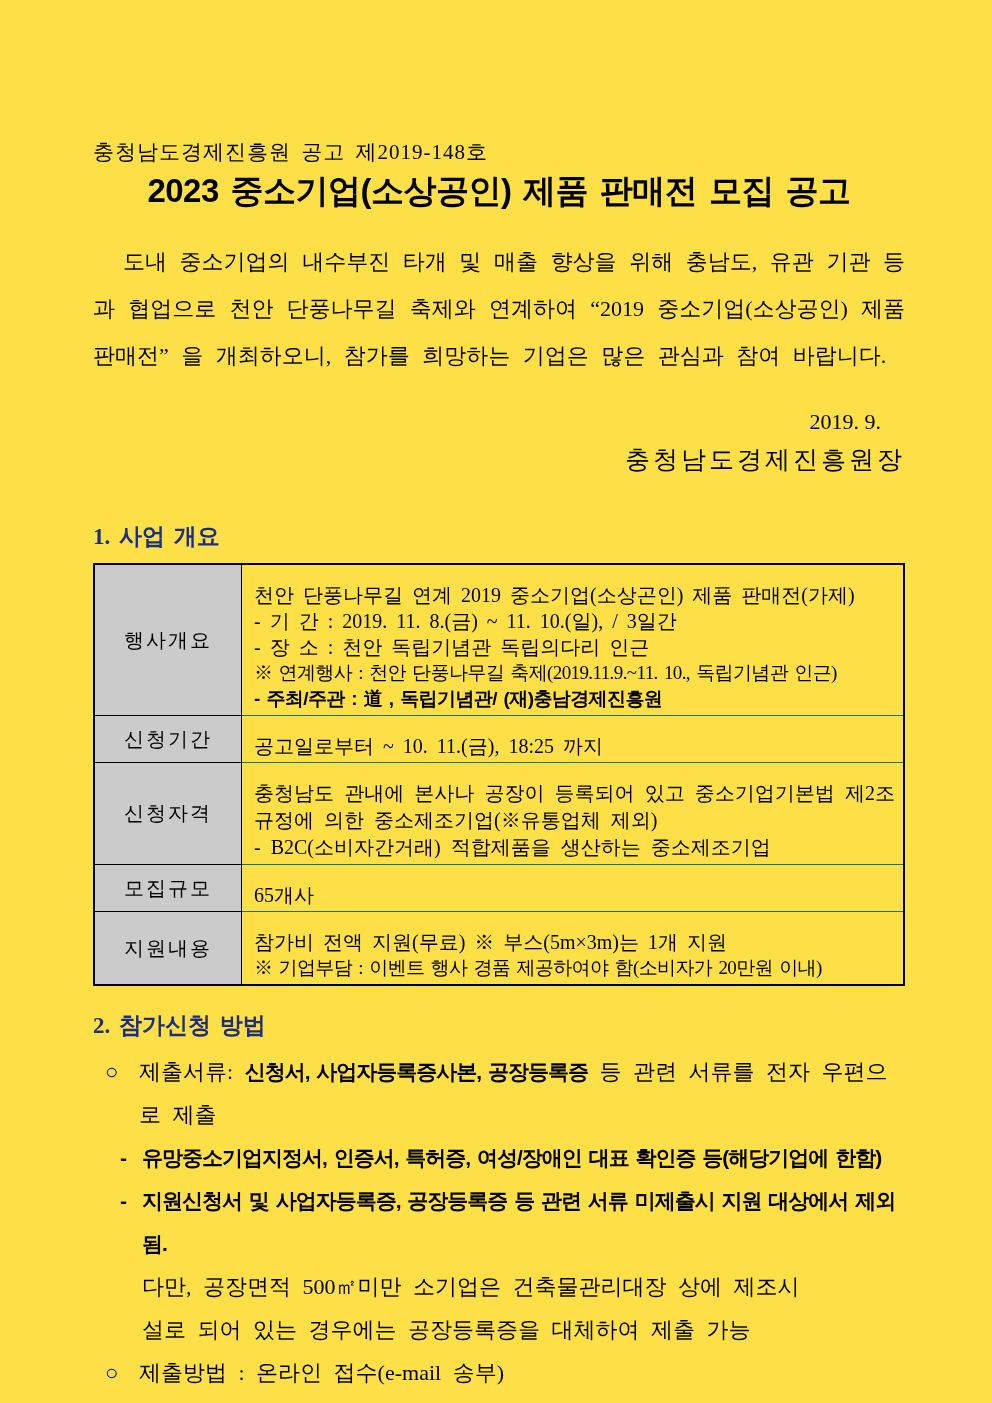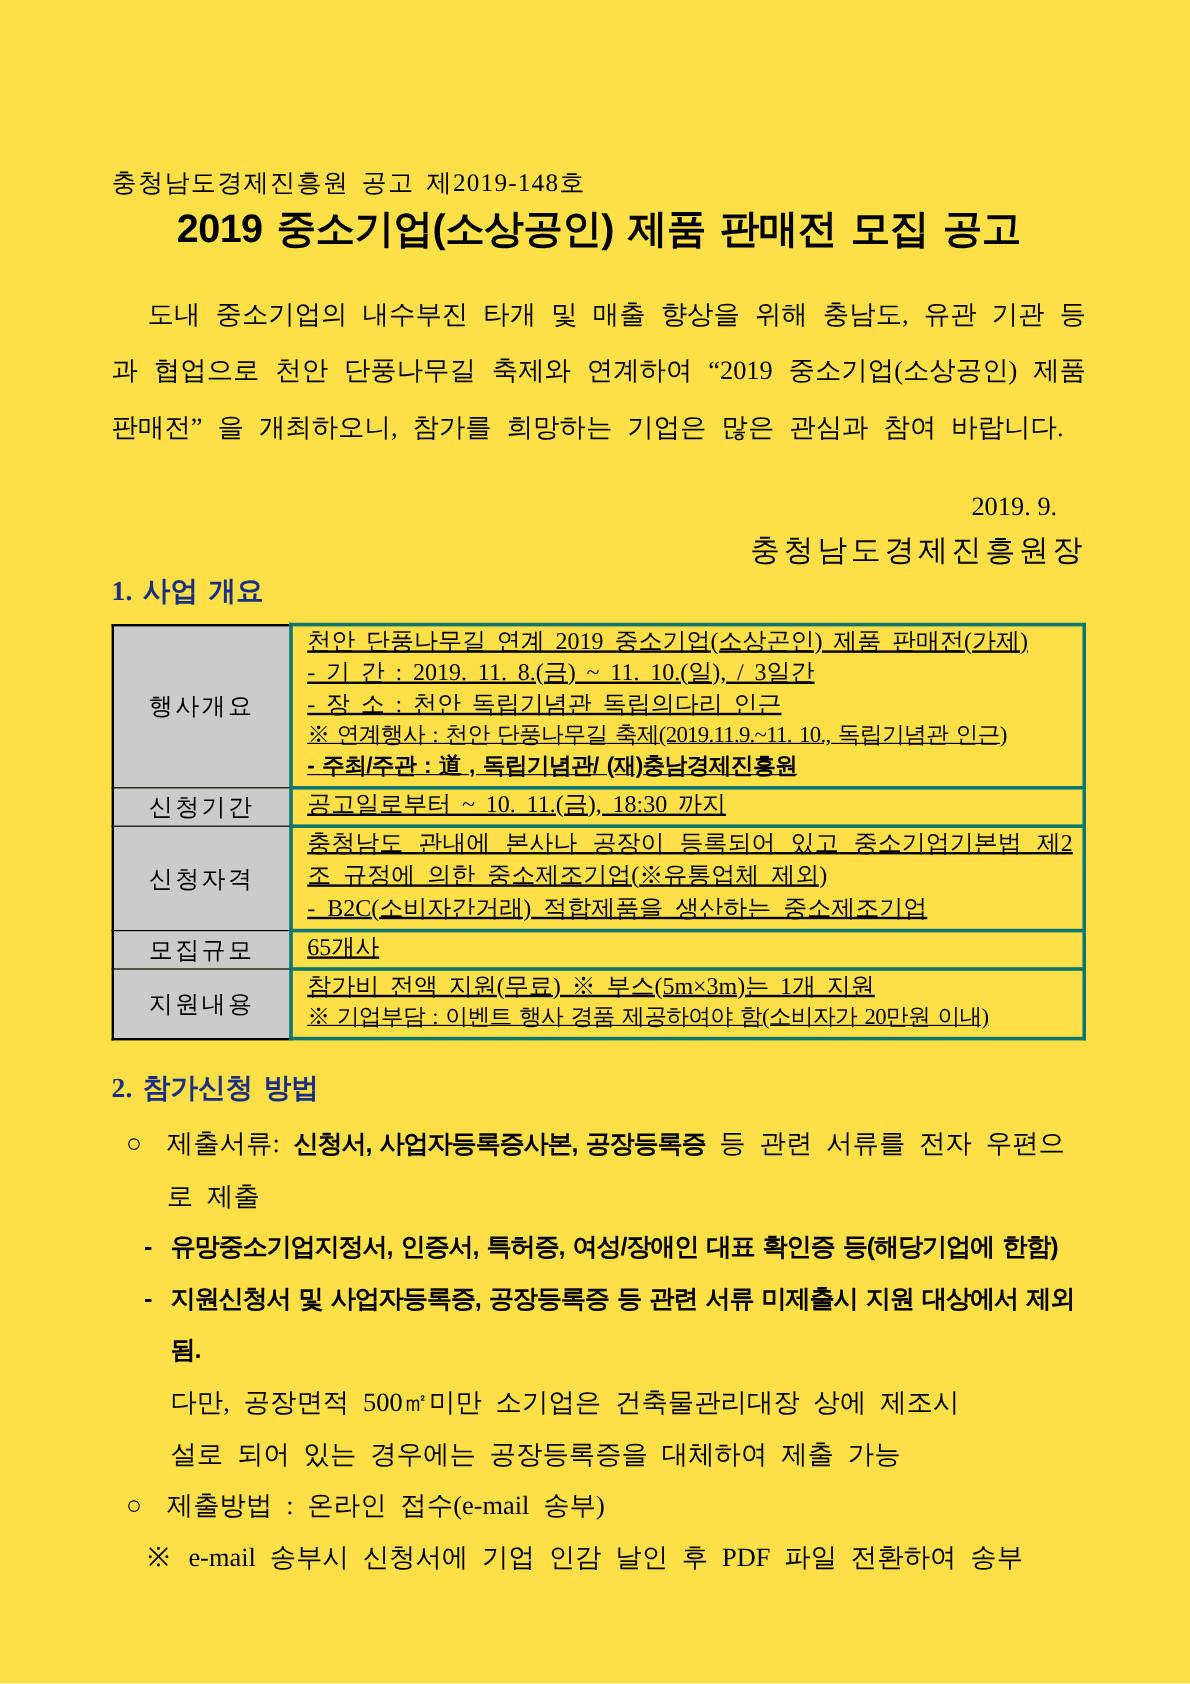--- a/index.html
+++ b/index.html
@@ -26,39 +26,40 @@
   }
   .intro{
     margin:26px 0 0 0;
     font-size:22px;line-height:47px;
     text-align:justify;text-indent:30px;
     word-spacing:7px;
   }
   .date-line{margin-top:28px;text-align:right;font-size:22px;line-height:30px;padding-right:24px;}
   .signer-line{margin-top:6px;text-align:right;font-size:25px;line-height:34px;letter-spacing:3px;}
   .sec-heading{
+    margin-top:44px;
     font-size:23px;line-height:32px;font-weight:bold;
     color:#1c2e80;word-spacing:3px;
   }
   .sec-heading.second{margin-top:24px;}
   table.overview{
     margin-top:10px;width:100%;
     border-collapse:collapse;border:2px solid #000;
     table-layout:fixed;
   }
   table.overview th{
     width:142px;background:#cbcbcb;
     border:1px solid #000;
     font-weight:normal;font-size:20px;letter-spacing:2px;
     vertical-align:middle;padding:2px;
   }
   table.overview td{
-    border:3px solid #0f766e;
-    padding:0 8px 3px 12px;
-    font-size:20px;vertical-align:middle;text-decoration:underline;
+    border:1px solid #0f766e;
+    padding:17px 8px 3px 12px;
+    font-size:20px;vertical-align:middle;
   }
   .cell-line{line-height:26px;word-spacing:4px;}
   .row-qual .cell-line{line-height:27px;text-align:justify;word-spacing:5px;}
   .row-scale td{padding-top:10px;padding-bottom:10px;}
   .cond{font-size:19px;letter-spacing:-0.6px;word-spacing:2px;}
   .bold-g{font-family:"Liberation Sans","DejaVu Sans",sans-serif;font-weight:bold;}
   .s2-list{margin-top:8px;}
   .s2-line{
     display:flex;align-items:baseline;
     font-size:22px;line-height:43px;word-spacing:6px;
@@ -75,21 +76,21 @@
   }
 </style>
 </head>
 <body>
 
 <div class="page">
 
   <div class="doc-number">충청남도경제진흥원 공고 제2019-148호</div>
 
 
-  <div class="title">2019 중소기업(소상공인) 제품 판매전 모집 공고</div>
+  <div class="title">2023 중소기업(소상공인) 제품 판매전 모집 공고</div>
 
   <p class="intro">도내 중소기업의 내수부진 타개 및 매출 향상을 위해 충남도, 유관 기관 등과 협업으로 천안 단풍나무길 축제와 연계하여 “2019 중소기업(소상공인) 제품 판매전” 을 개최하오니, 참가를 희망하는 기업은 많은 관심과 참여 바랍니다.</p>
 
   <div class="date-line">2019. 9.</div>
 
   <div class="signer-line">충청남도경제진흥원장</div>
 
   <div class="sec-heading">1. 사업 개요</div>
 
   <table class="overview">
@@ -100,21 +101,21 @@
         <div class="cell-line">천안 단풍나무길 연계 2019 중소기업(소상곤인) 제품 판매전(가제)</div>
         <div class="cell-line">- 기 간 : 2019. 11. 8.(금) ~ 11. 10.(일), / 3일간</div>
         <div class="cell-line">- 장 소 : 천안 독립기념관 독립의다리 인근</div>
         <div class="cell-line cond">※ 연계행사 : 천안 단풍나무길 축제(2019.11.9.~11. 10., 독립기념관 인근)</div>
         <div class="cell-line cond bold-g">- 주최/주관 : 道 , 독립기념관/ (재)충남경제진흥원</div>
       </td>
     </tr>
     <tr>
       <th>신청기간</th>
       <td>
-        <div class="cell-line">공고일로부터 ~ 10. 11.(금), 18:30 까지</div>
+        <div class="cell-line">공고일로부터 ~ 10. 11.(금), 18:25 까지</div>
       </td>
     </tr>
     <tr class="row-qual">
       <th>신청자격</th>
       <td>
         <div class="cell-line">충청남도 관내에 본사나 공장이 등록되어 있고 중소기업기본법 제2조 규정에 의한 중소제조기업(※유통업체 제외)</div>
         <div class="cell-line">- B2C(소비자간거래) 적합제품을 생산하는 중소제조기업</div>
       </td>
     </tr>
     <tr class="row-scale">

